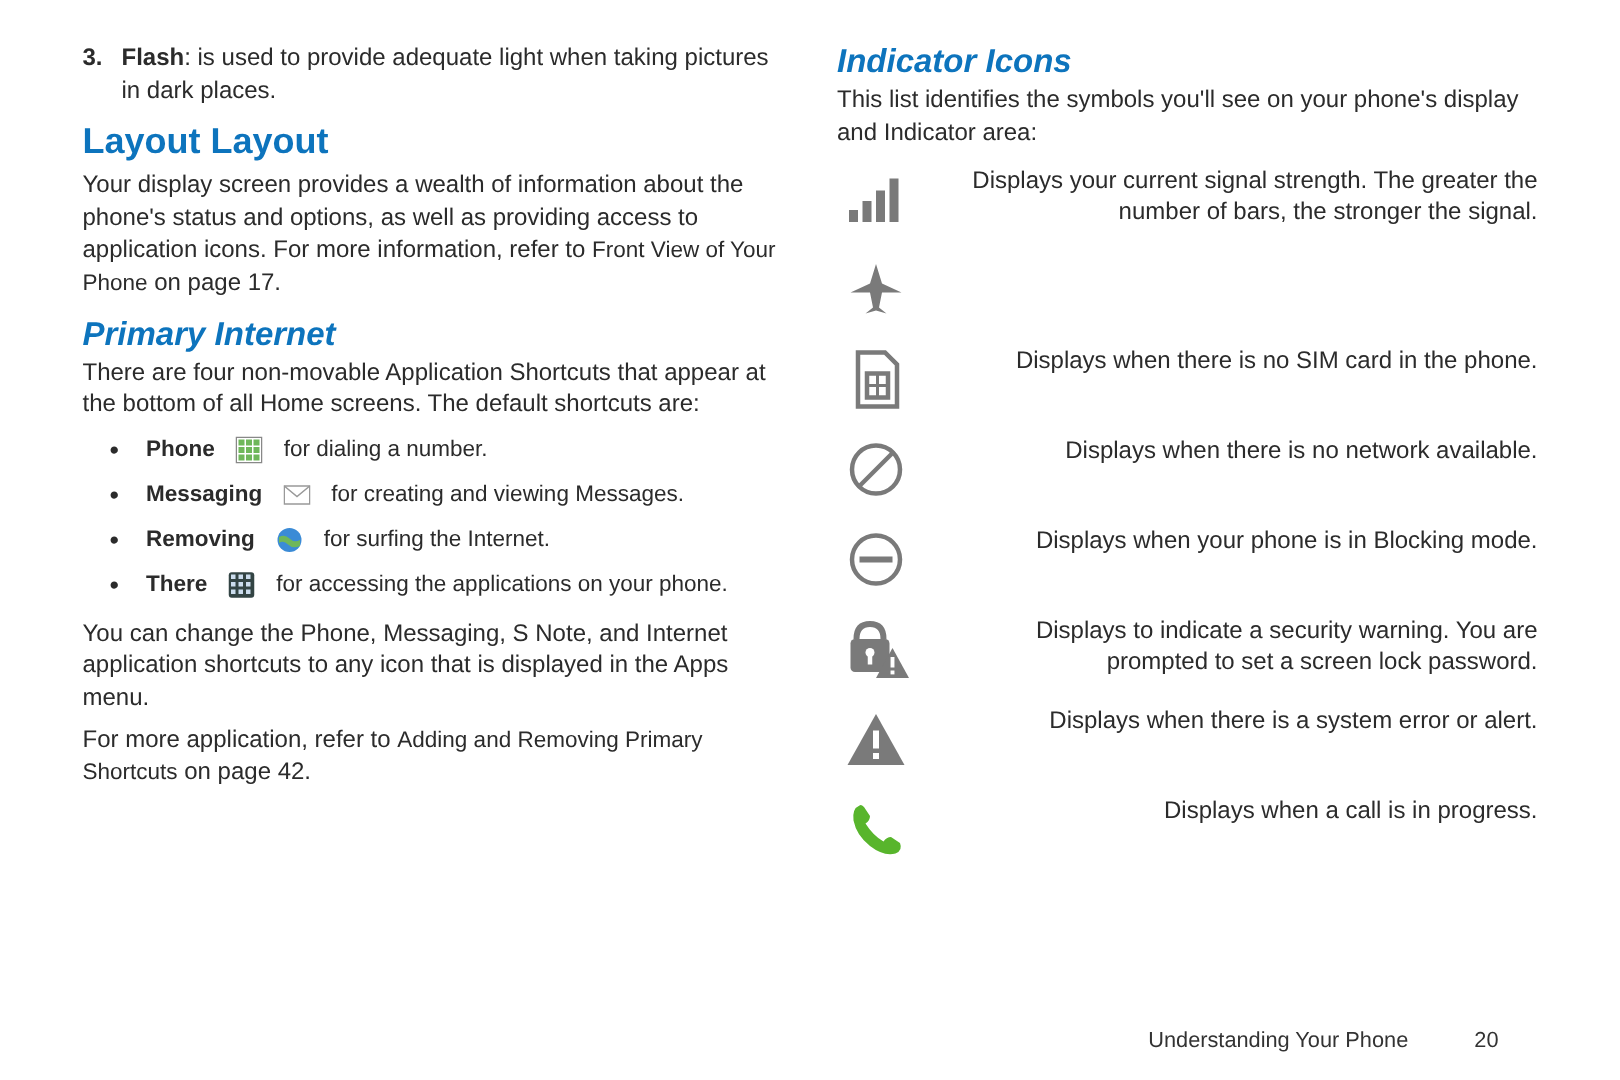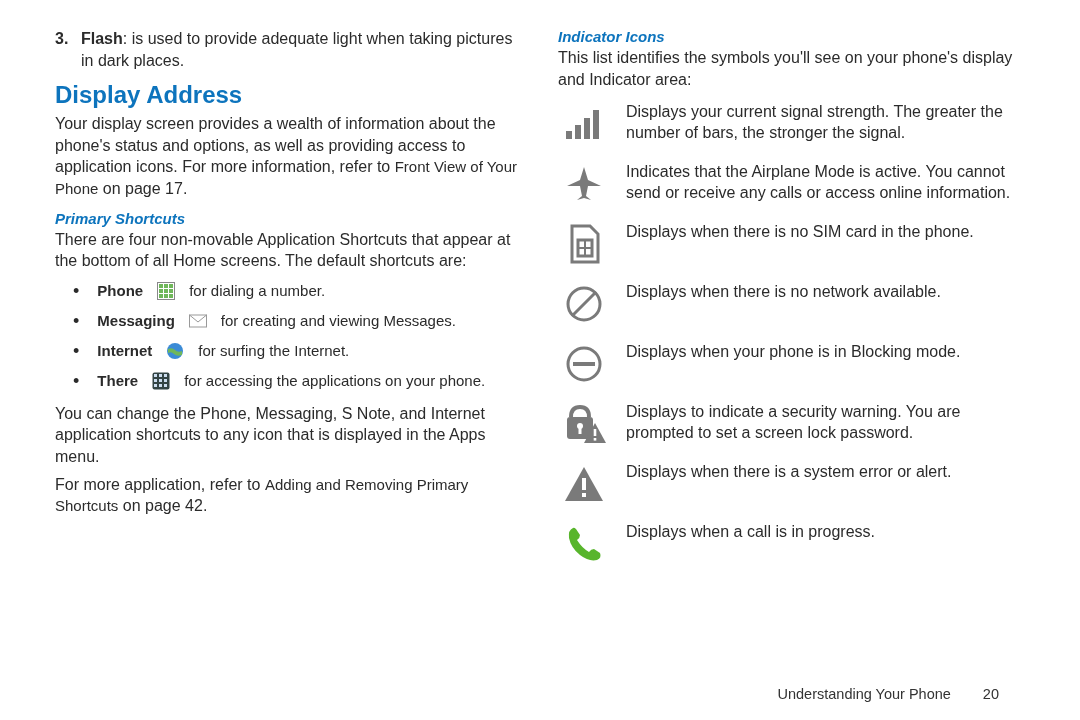--- a/index.html
+++ b/index.html
@@ -41,21 +41,21 @@
   .h2 {
     color: #0d74bd;
     font-weight: bold;
     font-size: 24px;
     margin: 6px 0 4px 0;
   }
   .h3 {
     color: #0d74bd;
     font-weight: bold;
     font-style: italic;
-    font-size: 15px;
+    font-size: 22px;
     margin: 10px 0 0 0;
   }
 
   .para {
     font-size: 16px;
     line-height: 1.35;
     margin: 2px 0 6px 0;
   }
 
   .ref {
@@ -85,20 +85,21 @@
     display: inline-flex;
     width: 18px;
     height: 18px;
     align-items: center;
     justify-content: center;
     vertical-align: middle;
   }
 
   .icon-table {
     margin-top: 12px;
+    text-align: right;
   }
   .icon-row {
     display: flex;
     align-items: flex-start;
     gap: 16px;
     margin: 8px 0 16px 0;
   }
   .icon-cell {
     width: 52px;
     flex: 0 0 52px;
@@ -113,43 +114,43 @@
     line-height: 1.3;
   }
 
   .footer {
     position: absolute;
     right: 26px;
     bottom: 0;
     font-size: 14.5px;
     color: #333;
   }
-  .footer .pg { margin-left: 28px; }
+  .footer .pg { margin-left: 40px; }
 
   b { font-weight: bold; }
 </style>
 </head>
 <body>
 
 <div class="page">
   <div class="col col-left">
 
     <div class="numitem">
       <div class="num">3.</div>
       <div class="body">
         <b>Flash</b><span>: is used to provide adequate light when taking pictures in dark places.</span>
       </div>
     </div>
 
-    <div class="h2">Display Address</div>
+    <div class="h2">Layout Layout</div>
     <p class="para">
       <span>Your display screen provides a wealth of information about the phone's status and options, as well as providing access to application icons. For more information, refer to </span><span class="ref">Front View of Your Phone</span><span> on page 17.</span>
     </p>
 
-    <div class="h3">Primary Shortcuts</div>
+    <div class="h3">Primary Internet</div>
     <p class="para">There are four non-movable Application Shortcuts that appear at the bottom of all Home screens. The default shortcuts are:</p>
 
     <ul class="bullets">
       <li>
         <span><b>Phone</b></span>
         <span class="ic">
           <svg width="18" height="18" viewBox="0 0 18 18">
               <rect x="0.5" y="0.5" width="17" height="17" fill="none" stroke="#888"></rect>
               <rect x="2" y="2" width="4" height="4" fill="#6fb75a"></rect>
               <rect x="7" y="2" width="4" height="4" fill="#6fb75a"></rect>
@@ -168,21 +169,21 @@
         <span><b>Messaging</b></span>
         <span class="ic">
           <svg width="18" height="18" viewBox="0 0 18 18">
               <rect x="0.5" y="3" width="17" height="12" fill="#fff" stroke="#999"></rect>
               <path d="M0.5 3 L9 10 L17.5 3" fill="none" stroke="#999"></path>
             </svg>
         </span>
         <span> for creating and viewing Messages.</span>
       </li>
       <li>
-        <span><b>Internet</b></span>
+        <span><b>Removing</b></span>
         <span class="ic">
           <svg width="18" height="18" viewBox="0 0 18 18">
               <circle cx="9" cy="9" r="8" fill="#3b8bd6"></circle>
               <path d="M2 7 Q6 5 9 8 Q12 11 16 9 L16 13 Q11 15 8 12 Q5 9 2 11 Z" fill="#6fb75a"></path>
             </svg>
         </span>
         <span> for surfing the Internet.</span>
       </li>
       <li>
         <span><b>There</b></span>
@@ -228,21 +229,20 @@
         </div>
         <div class="icon-desc">Displays your current signal strength. The greater the number of bars, the stronger the signal.</div>
       </div>
 
       <div class="icon-row">
         <div class="icon-cell">
           <svg width="40" height="40" viewBox="0 0 40 40">
             <path d="M20 3 L24 16 L37 22 L24 22 L22 32 L27 36 L20 34 L13 36 L18 32 L16 22 L3 22 L16 16 Z" fill="#7a7a7a"></path>
           </svg>
         </div>
-        <div class="icon-desc">Indicates that the Airplane Mode is active. You cannot send or receive any calls or access online information.</div>
       </div>
 
       <div class="icon-row">
         <div class="icon-cell">
           <svg width="36" height="40" viewBox="0 0 36 40">
             <path d="M6 2 L24 2 L32 10 L32 38 L6 38 Z" fill="none" stroke="#7a7a7a" stroke-width="3"></path>
             <rect x="12" y="16" width="14" height="16" fill="none" stroke="#7a7a7a" stroke-width="3"></rect>
             <line x1="12" y1="24" x2="26" y2="24" stroke="#7a7a7a" stroke-width="2"></line>
             <line x1="19" y1="16" x2="19" y2="32" stroke="#7a7a7a" stroke-width="2"></line>
           </svg>

